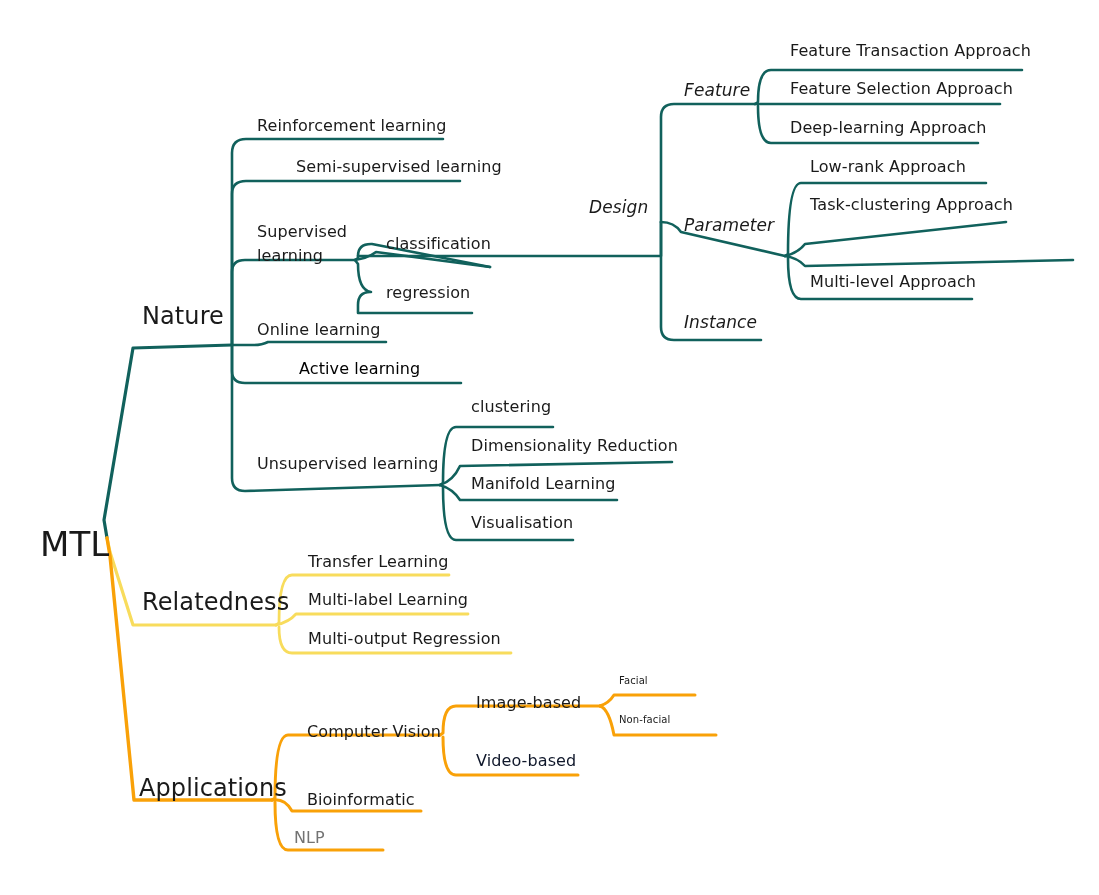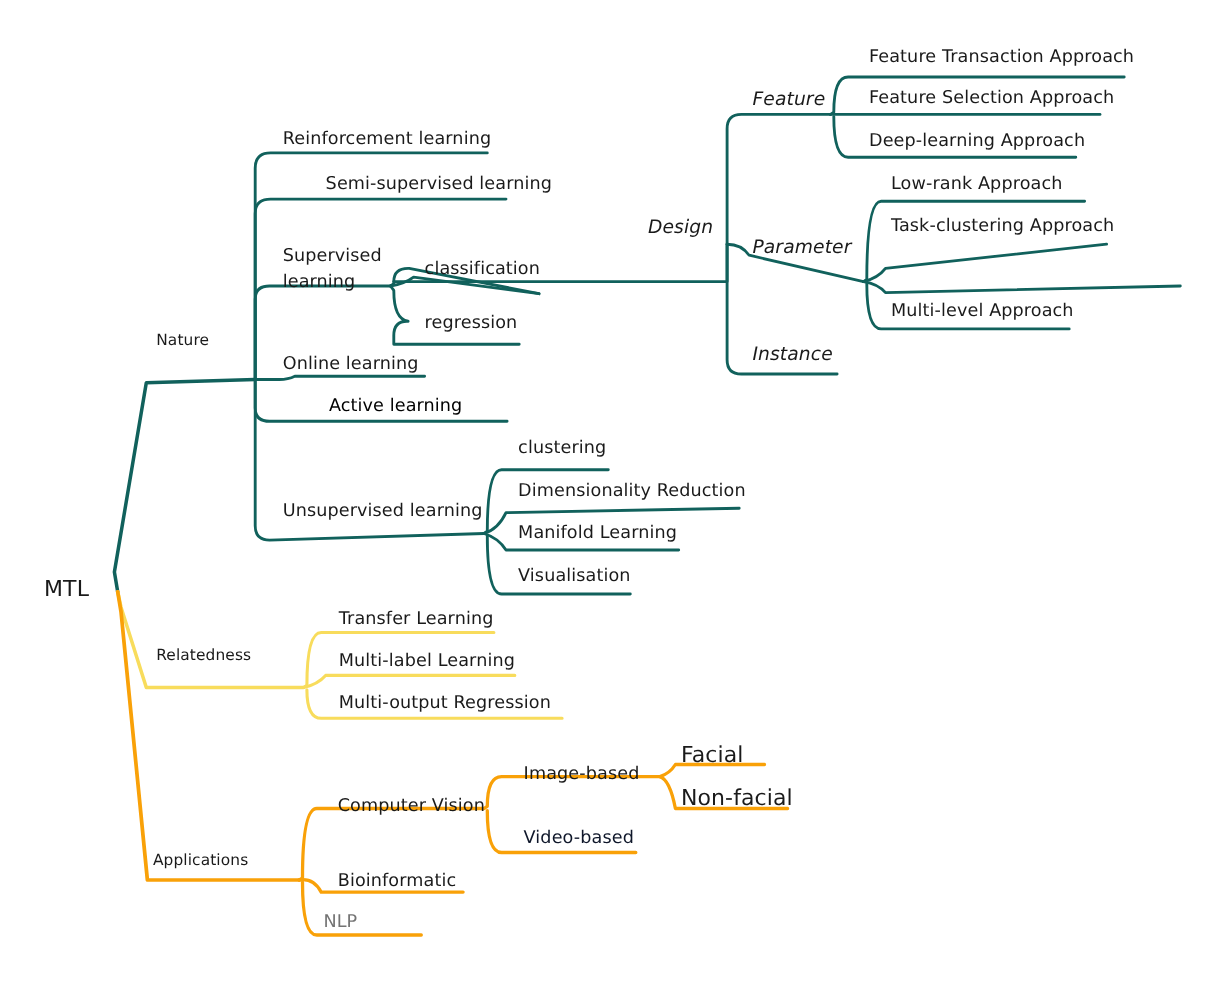--- a/index.html
+++ b/index.html
@@ -29,25 +29,25 @@
     width: 1099px;
     height: 895px;
   }
   .node-label {
     position: absolute;
     white-space: pre;
     color: #1a1a1a;
     line-height: 1.18;
     letter-spacing: 0.1px;
   }
-  .lvl-root   { font-size: 20px; }
-  .lvl-main   { font-size: 14px; }
+  .lvl-root   { font-size: 34px; }
+  .lvl-main   { font-size: 24px; }
   .lvl-sub    { font-size: 17px; font-style: italic; }
   .lvl-leaf   { font-size: 16px; }
-  .lvl-tiny   { font-size: 20px; }
+  .lvl-tiny   { font-size: 10px; }
 </style>
 </head>
 <body>
 
 <div id="mindmap-root">
 
   <svg id="edge-layer" viewBox="0 0 1099 895" xmlns="http://www.w3.org/2000/svg" fill="none" stroke-linecap="round" stroke-linejoin="round">
       <path d="M 107 538 L 104 520 L 133 348 L 232 345" stroke="#11615c" stroke-width="3.2" fill="none"></path>
       <path d="M 107 538 L 110 552 L 133 625 L 276 625" stroke="#f8dc5c" stroke-width="3.2" fill="none"></path>
       <path d="M 107 538 L 110 556 L 134 800 L 272 800" stroke="#f9a108" stroke-width="3.4" fill="none"></path>

